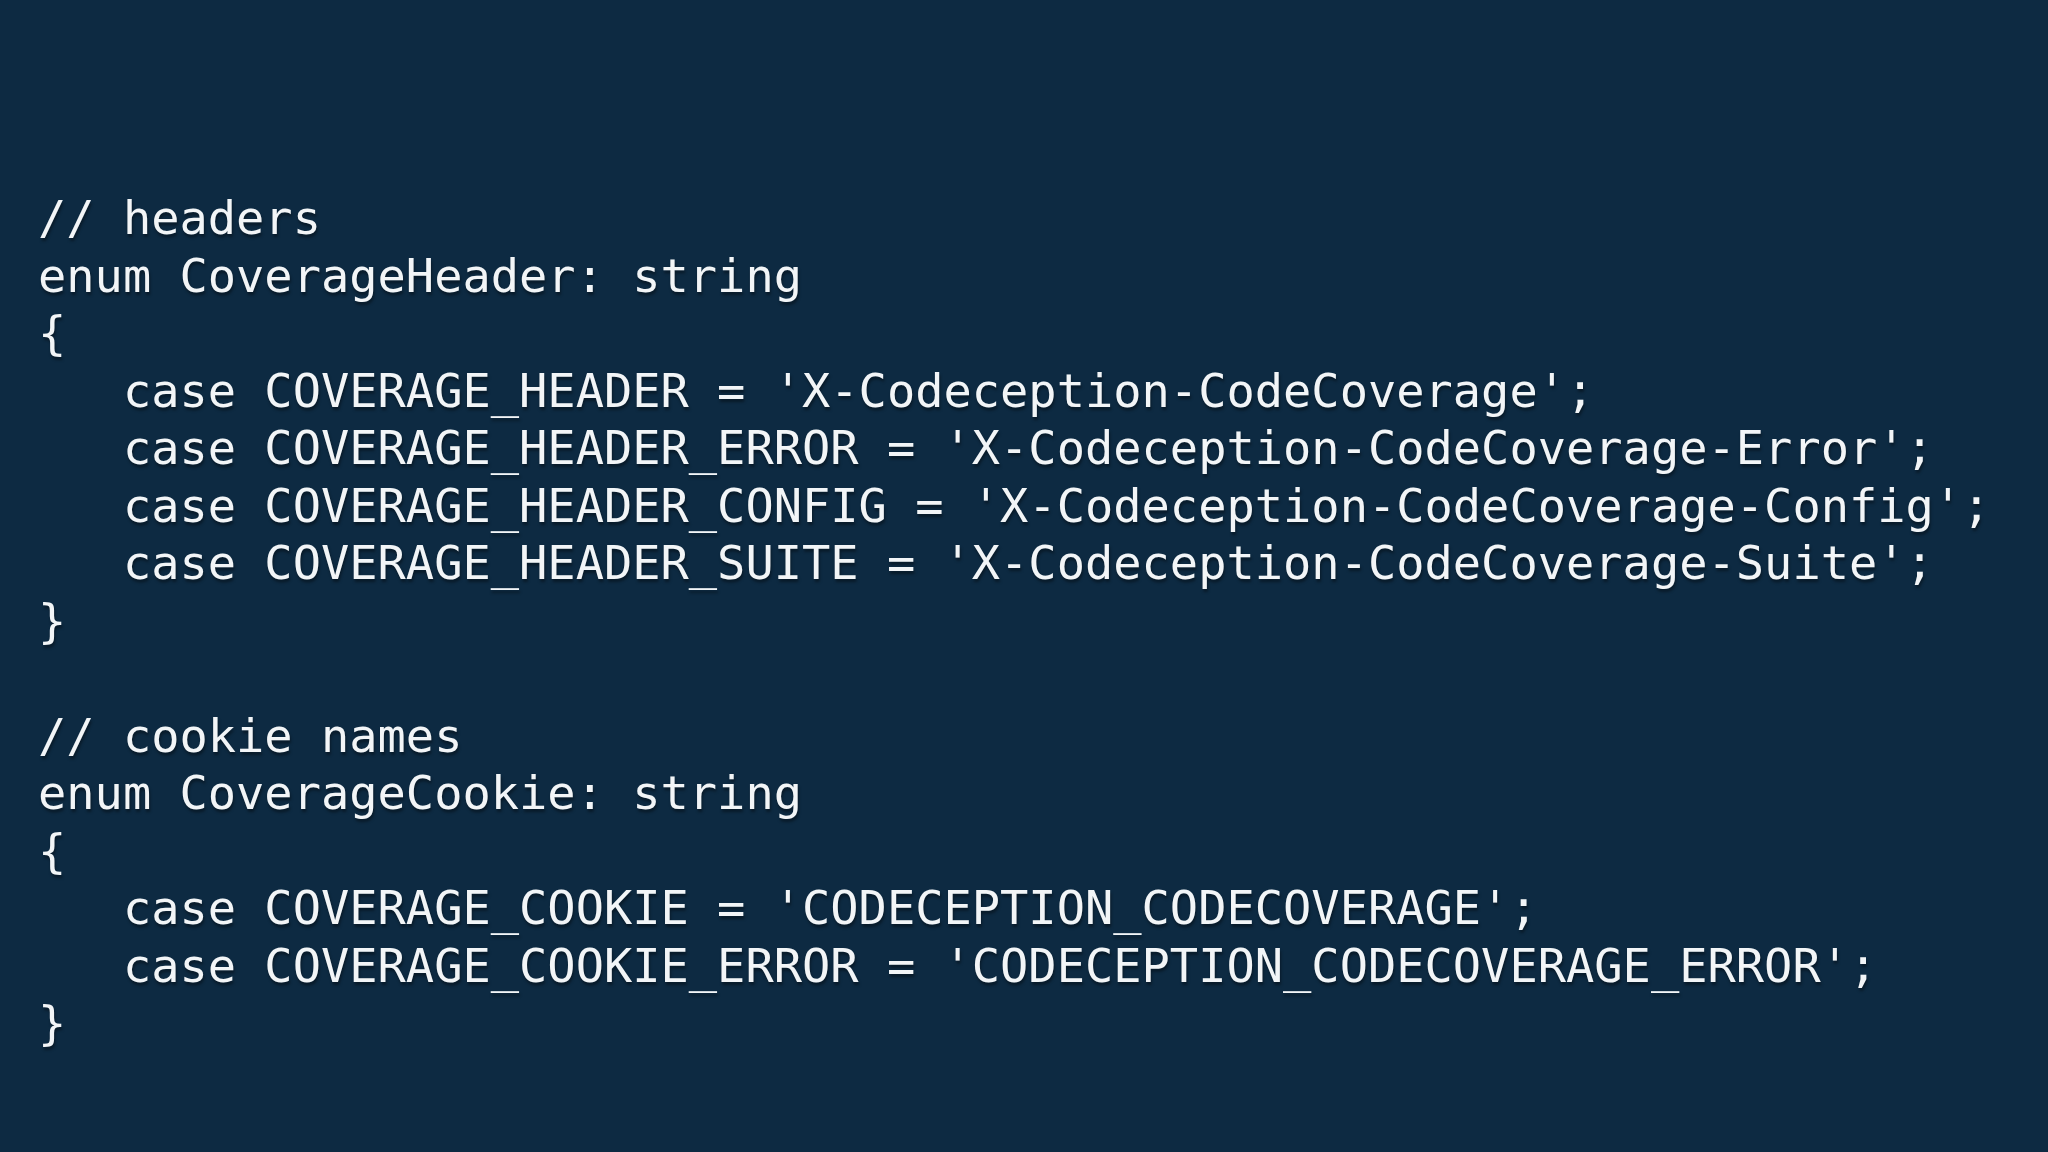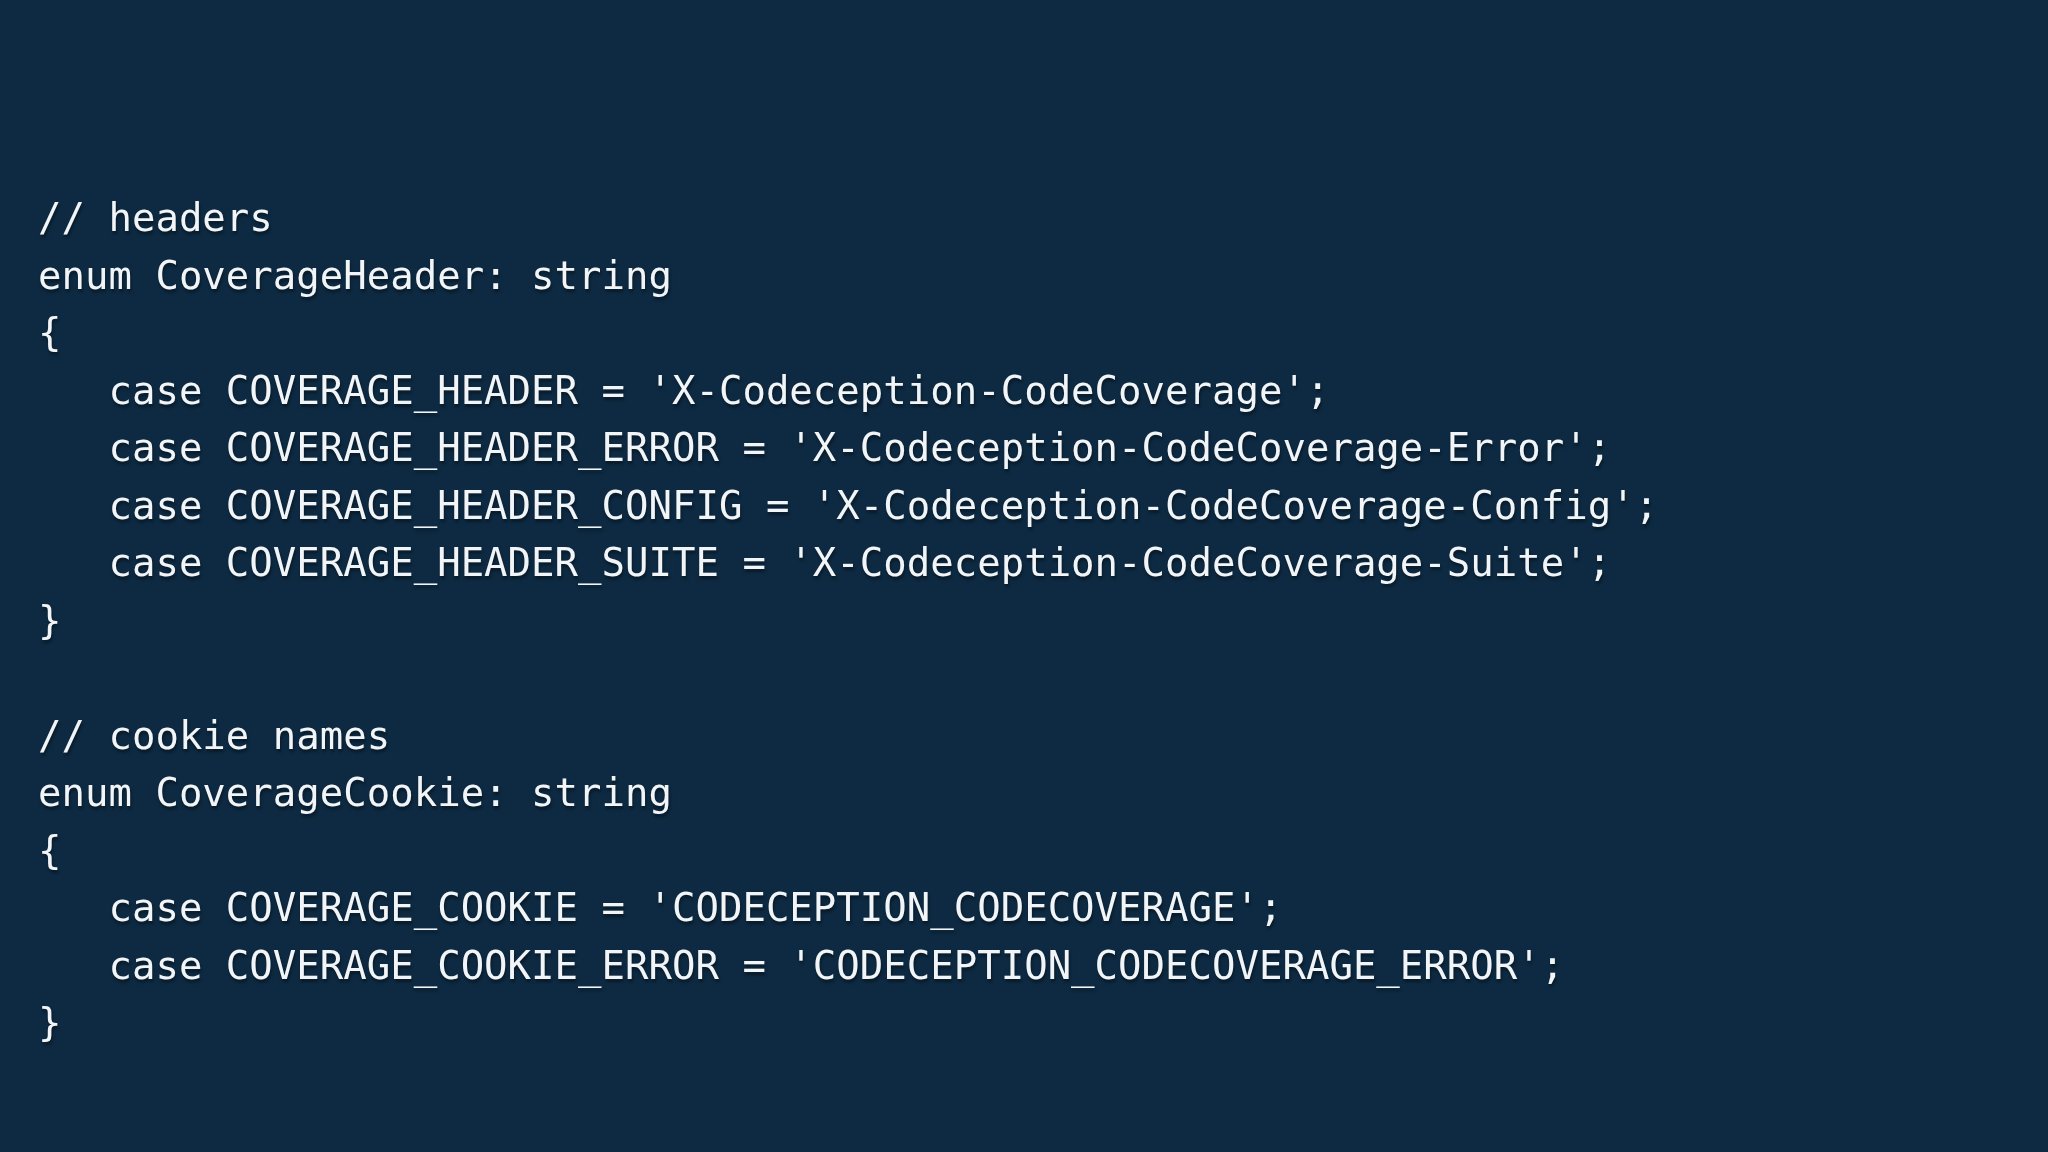--- a/index.html
+++ b/index.html
@@ -29,21 +29,21 @@
     color: #fcfdfe;
     text-shadow: 1px 4px 4px rgba(0,0,0,0.35);
     letter-spacing: 0;
   }
   .code {
     position: absolute;
     left: 38px;
     top: 189px;
     margin: 0;
     font-family: "DejaVu Sans Mono", monospace;
-    font-size: 39px;
+    font-size: 47px;
     line-height: 57.5px;
     color: #f2f5f7;
     text-shadow: 1px 3px 3px rgba(0,0,0,0.4);
     white-space: pre;
   }
 </style>
 </head>
 <body>
 
 <div class="slide">

